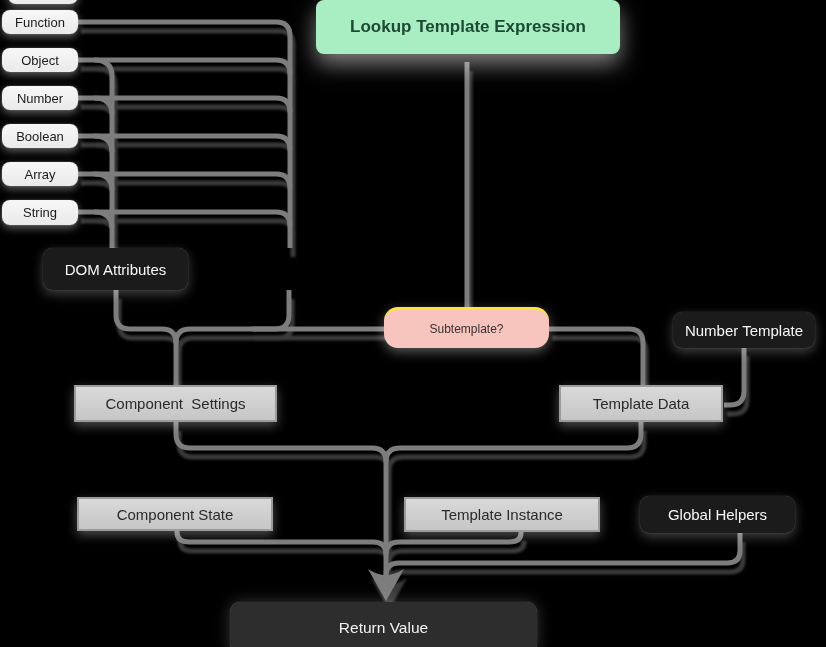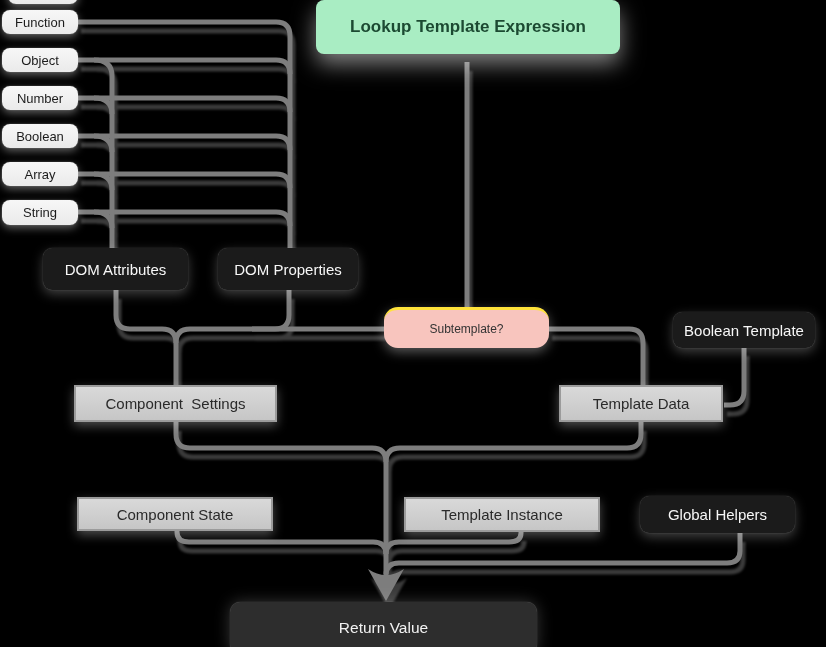--- a/index.html
+++ b/index.html
@@ -106,27 +106,26 @@
   <div class="node type" style="left:8px;top:-17px;width:70px;height:21px;"></div>
 
   <div class="node type" style="left:2px;top:10px;width:76px;height:24px;">Function</div>
   <div class="node type" style="left:2px;top:48px;width:76px;height:24px;">Object</div>
   <div class="node type" style="left:2px;top:86px;width:76px;height:24px;">Number</div>
   <div class="node type" style="left:2px;top:124px;width:76px;height:24px;">Boolean</div>
   <div class="node type" style="left:2px;top:162px;width:76px;height:24px;">Array</div>
   <div class="node type" style="left:2px;top:200px;width:76px;height:25px;">String</div>
 
   <div class="node dark" style="left:43px;top:248px;width:145px;height:42px;">DOM Attributes</div>
-  <div class="node dark" style="left:218px;top:248px;width:140px;height:42px;">DOM Properties</div>
 
   <div class="node green" style="left:316px;top:0px;width:304px;height:54px;">Lookup Template Expression</div>
 
   <div class="node pink" style="left:384px;top:307px;width:165px;height:41px;">Subtemplate?</div>
 
-  <div class="node dark" style="left:673px;top:312px;width:142px;height:36px;">Boolean Template</div>
+  <div class="node dark" style="left:673px;top:312px;width:142px;height:36px;">Number Template</div>
 
   <div class="node gray" style="left:74px;top:385px;width:203px;height:37px;">Component  Settings</div>
   <div class="node gray" style="left:559px;top:385px;width:164px;height:37px;">Template Data</div>
 
   <div class="node gray" style="left:77px;top:497px;width:196px;height:34px;">Component State</div>
   <div class="node gray" style="left:404px;top:497px;width:196px;height:35px;">Template Instance</div>
   <div class="node dark" style="left:640px;top:496px;width:155px;height:37px;">Global Helpers</div>
 
   <div class="node return" style="left:230px;top:602px;width:307px;height:52px;">Return Value</div>
 

